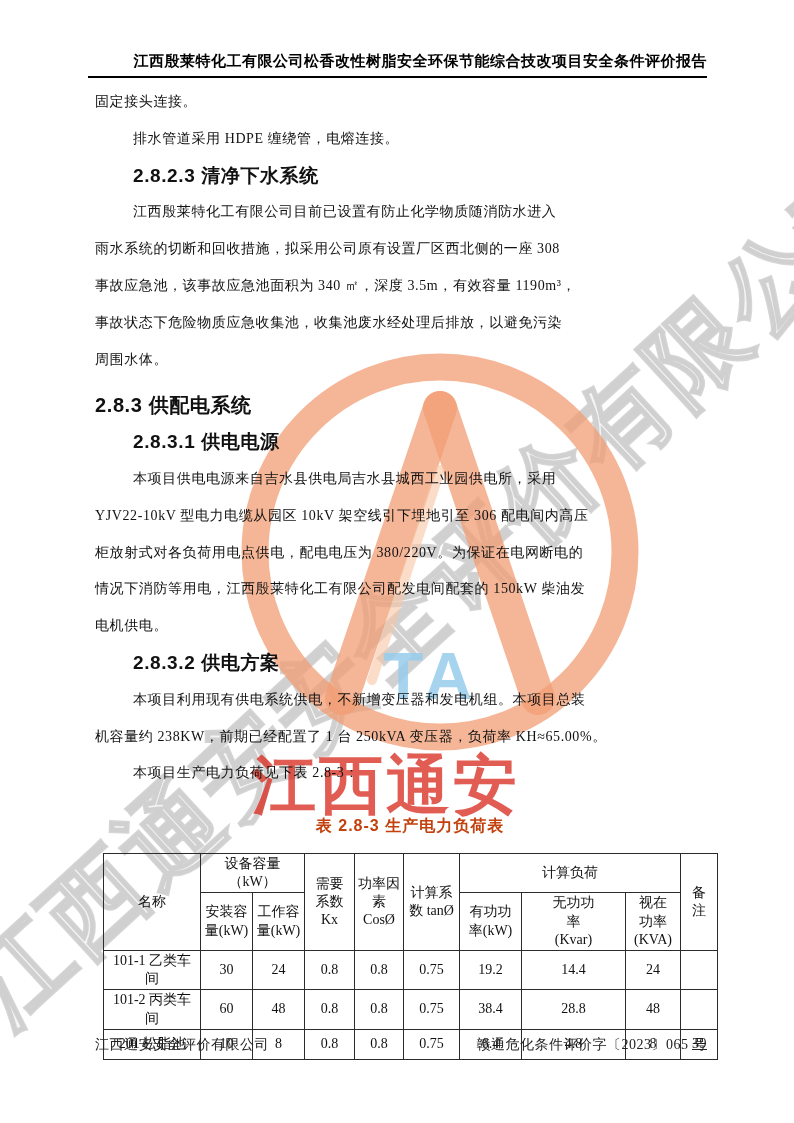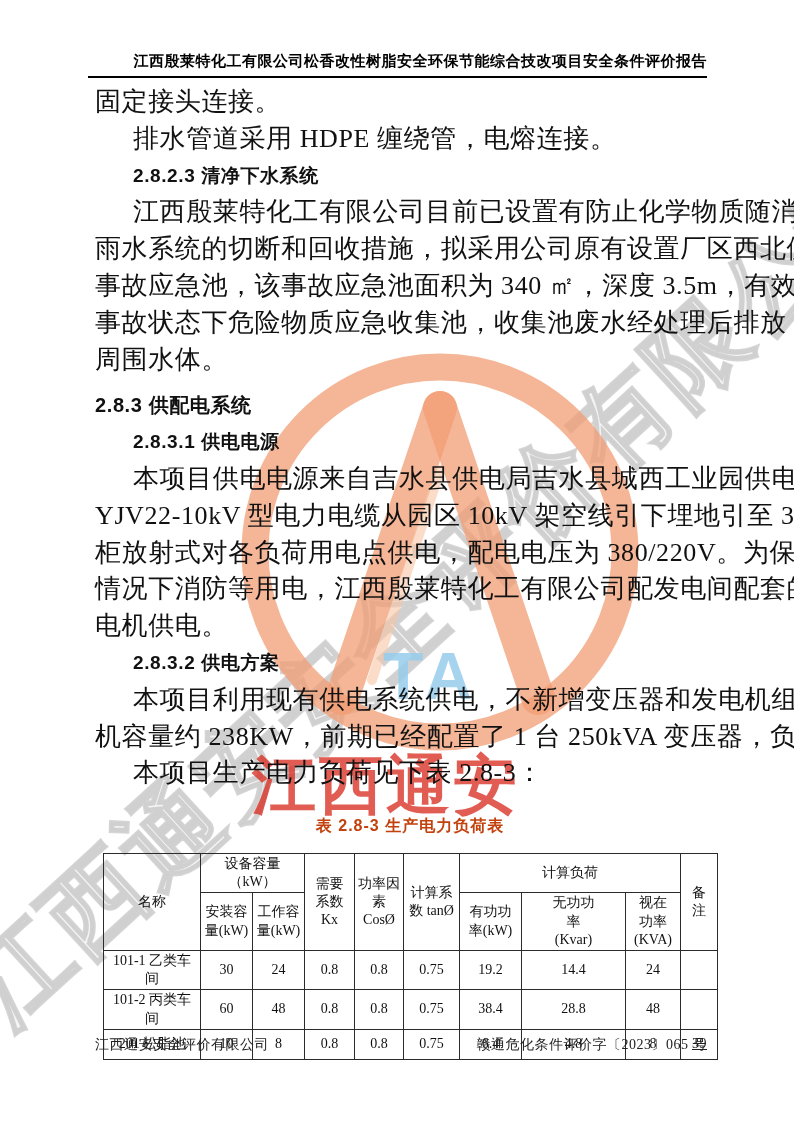--- a/index.html
+++ b/index.html
@@ -34,21 +34,21 @@
   }
   
   .content{position:absolute;inset:0;z-index:1;}
   .header-title{
     position:absolute;top:52px;right:87px;
     font-family:"Liberation Sans","DejaVu Sans",sans-serif;
     font-weight:bold;font-size:15px;letter-spacing:0.5px;color:#000;text-align:right;
   }
   .header-rule{position:absolute;top:76px;left:88px;right:87px;border-top:2px solid #000;}
   .doc-body{position:absolute;left:95px;top:84px;width:613px;}
-  .line{height:36.8px;line-height:36.8px;font-size:26px;letter-spacing:0.6px;white-space:nowrap;}
+  .line{height:36.8px;line-height:36.8px;font-size:14px;letter-spacing:0.6px;white-space:nowrap;}
   .line.indent{padding-left:38px;}
   .line.h3{font-family:"Liberation Sans","DejaVu Sans",sans-serif;font-weight:bold;font-size:19px;}
   .line.h2{font-family:"Liberation Sans","DejaVu Sans",sans-serif;font-weight:bold;font-size:20px;margin-top:9px;}
   .table-caption{
     position:absolute;top:816px;left:103px;width:614px;text-align:center;
     font-family:"Liberation Sans","DejaVu Sans",sans-serif;
     font-weight:bold;font-size:16px;letter-spacing:1px;color:#c2410c;
   }
   table.load{
     position:absolute;left:103px;top:853px;width:614px;

